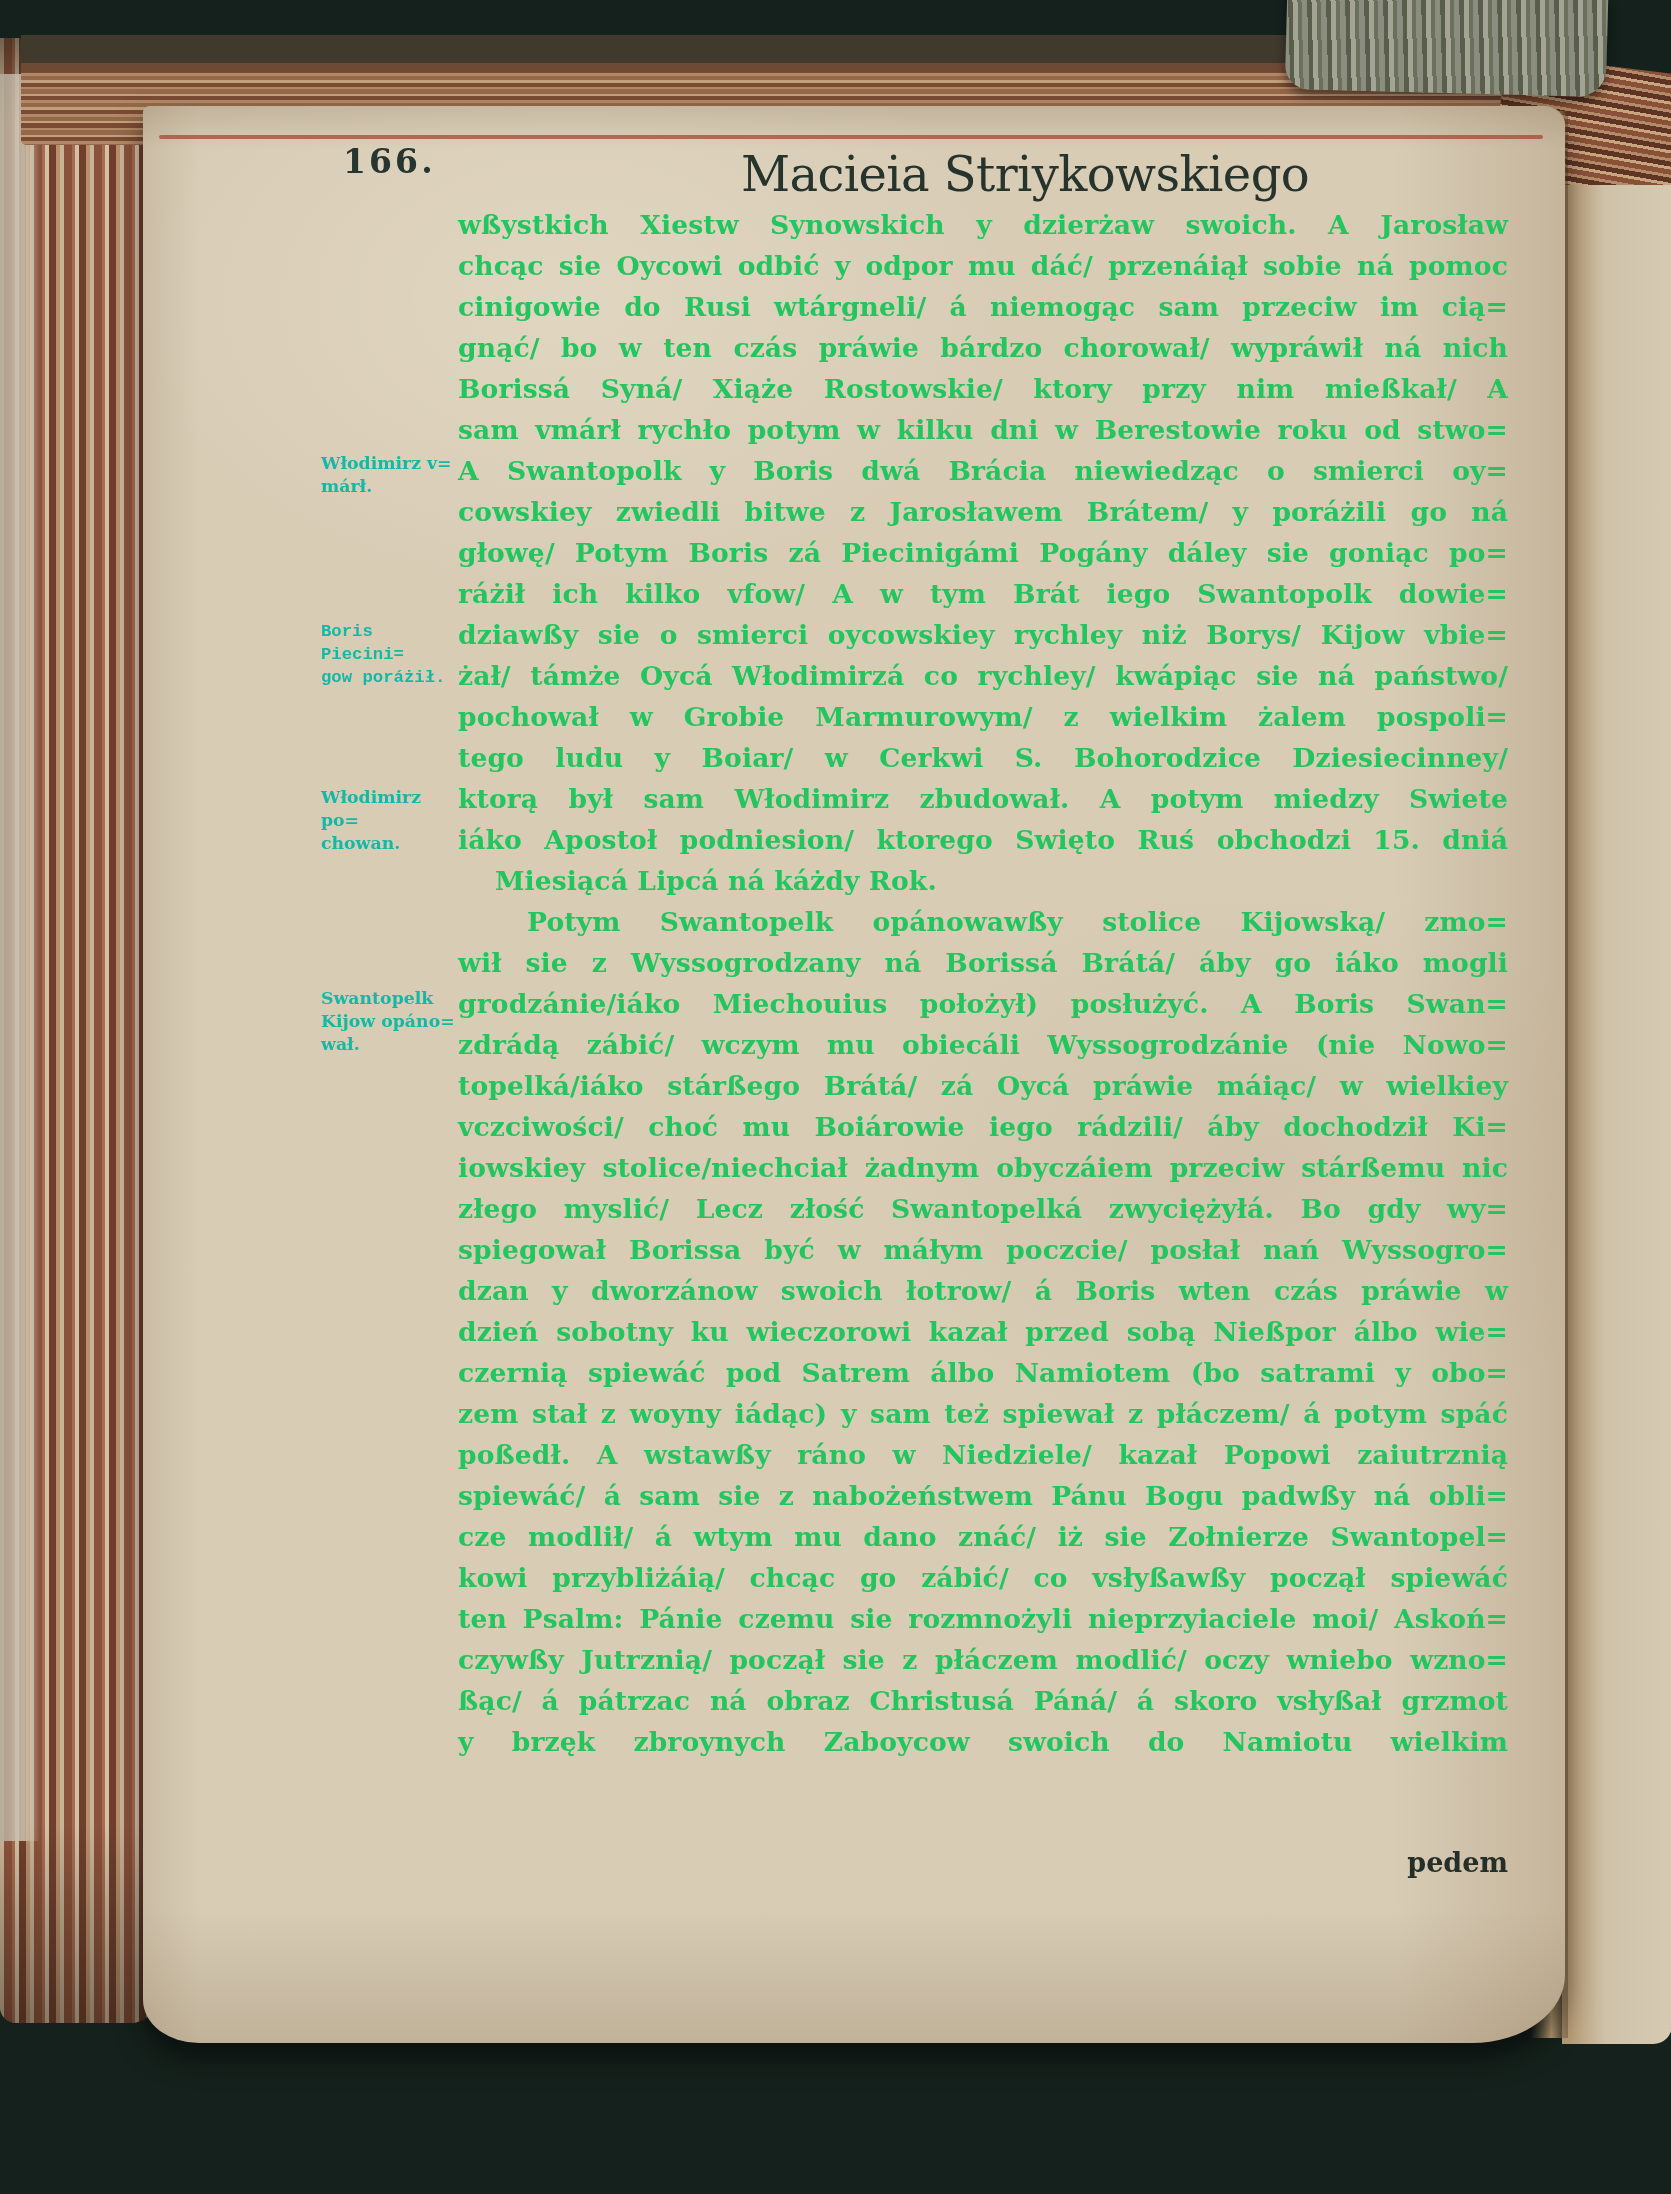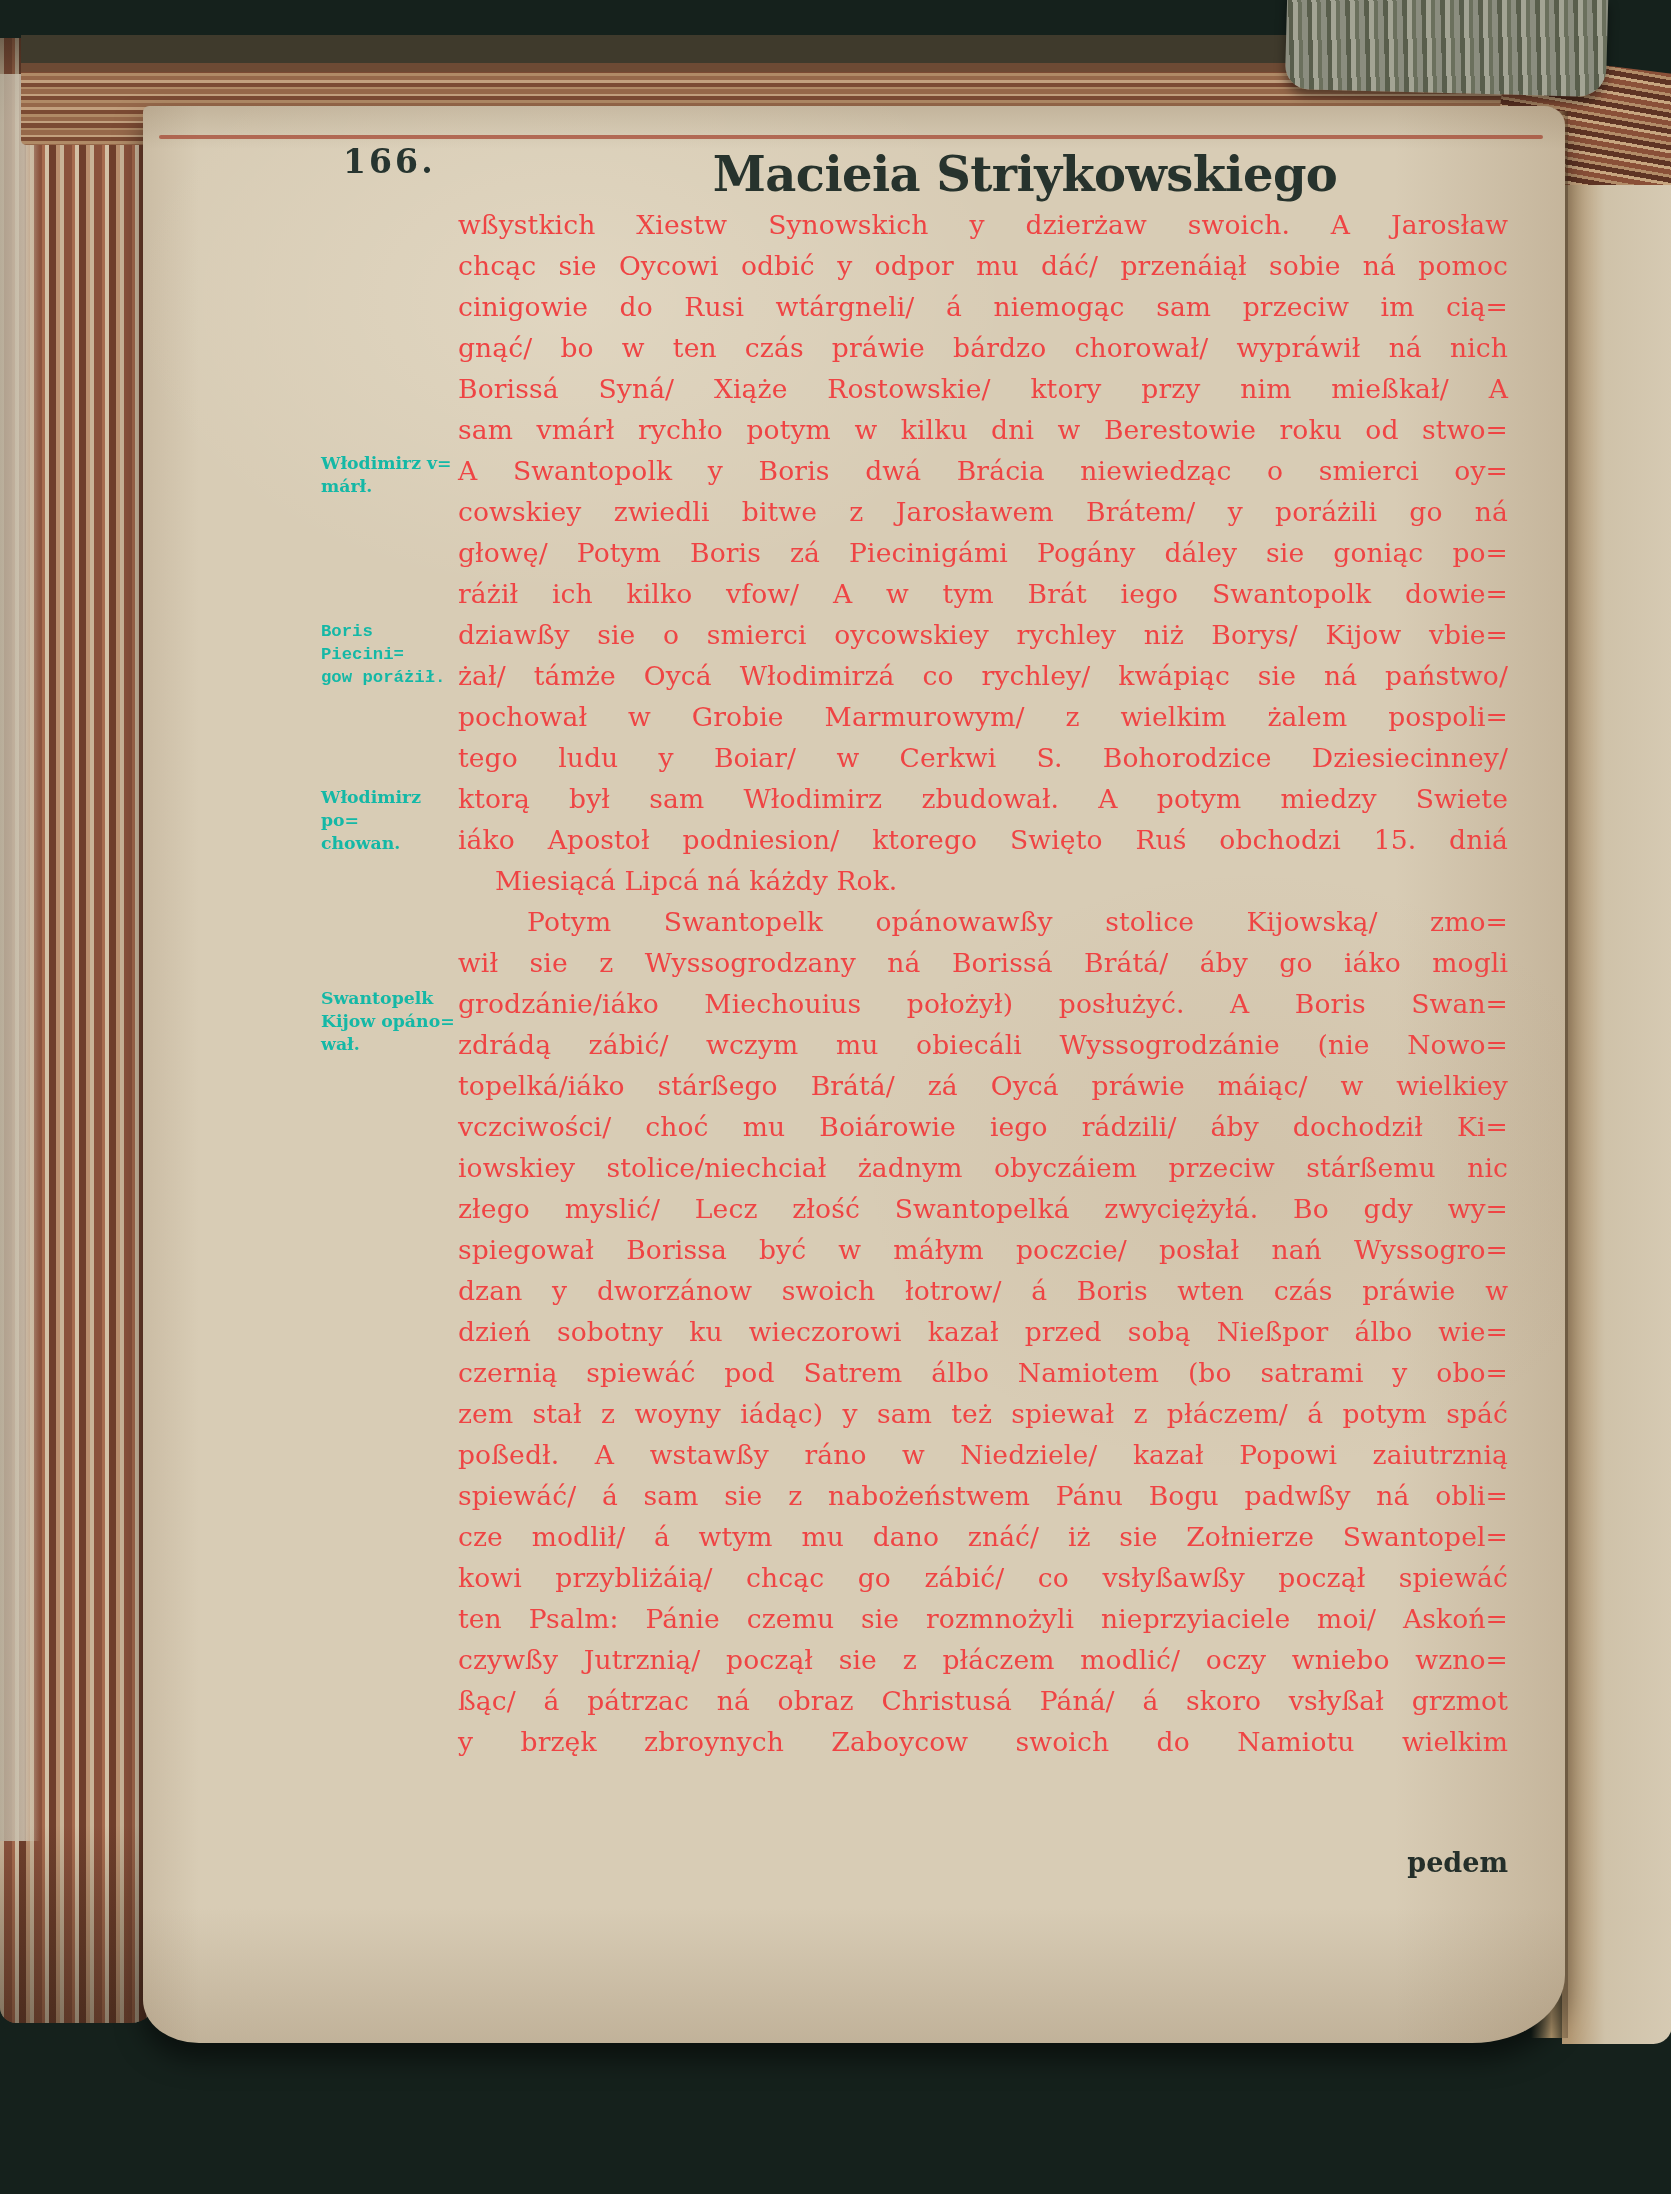--- a/index.html
+++ b/index.html
@@ -85,25 +85,25 @@
     background:#a2402c;opacity:.7;border-radius:2.5px;
   }
 
   
   .page-number{
     position:absolute;left:343px;top:142px;
     font-size:33px;font-weight:700;color:#273530;letter-spacing:3.1px;
   }
   .running-header{
     position:absolute;left:642px;top:146px;width:766px;text-align:center;
-    font-size:48px;font-weight:700;color:#27332d;letter-spacing:-0.6px;
+    font-size:48px;font-weight:400;color:#27332d;letter-spacing:-0.6px;
   }
   .body-text{position:absolute;left:458px;top:204px;width:1050px;}
   .line{
-    font-size:26.6px;line-height:41px;font-weight:400;color:#ef4444;
+    font-size:26.6px;line-height:41px;font-weight:700;color:#22c55e;
     text-align:justify;text-align-last:justify;letter-spacing:0.1px;
   }
   .line.indent{text-indent:69px;}
   .line.no-just{text-align-last:left;margin-left:37px;}
   .catchword{
     position:absolute;left:458px;top:1847px;width:1050px;text-align:right;
     font-size:27px;font-weight:700;color:#242f2a;
   }
   .margin-note{
     position:absolute;left:321px;width:140px;

